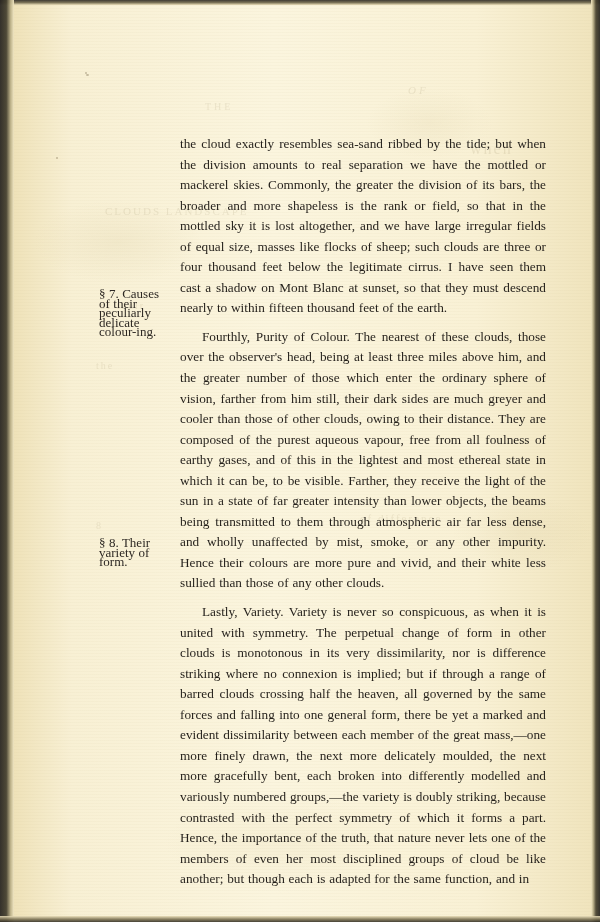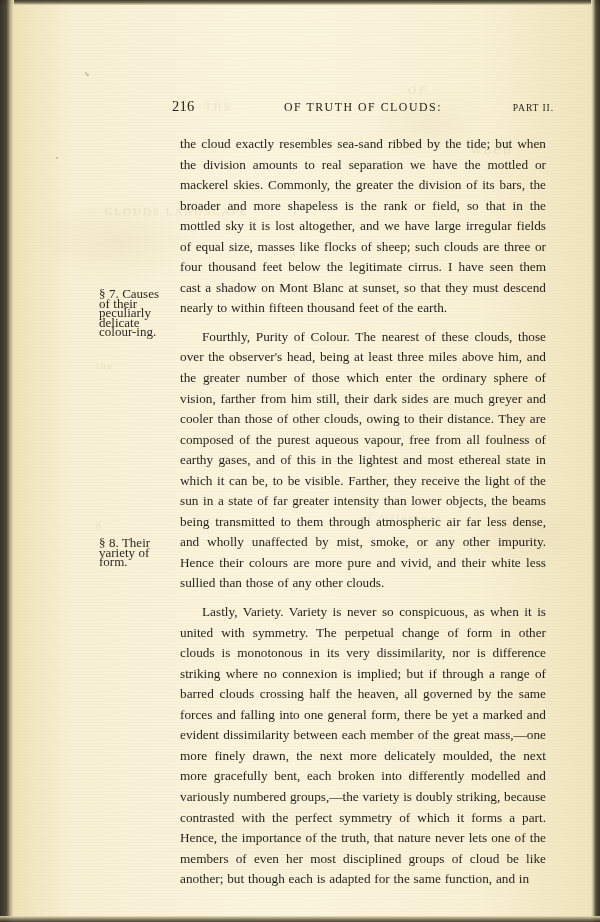--- a/index.html
+++ b/index.html
@@ -186,25 +186,20 @@
   <div class="ghost" style="left:360px;top:512px;font-size:11px;">of difference</div>
   <div class="ghost" style="left:470px;top:140px;font-size:16px;">when</div>
 
   <div class="speck" style="left:85px;top:72px;width:2px;height:2px;"></div>
   <div class="speck" style="left:56px;top:157px;width:2px;height:2px;"></div>
   <div class="speck" style="left:297px;top:838px;width:2px;height:2px;"></div>
   <div class="speck" style="left:86px;top:74px;width:3px;height:2px;"></div>
 
   <div id="content">
 
-    <div id="running-head">
-      <span class="rh-folio">216</span>
-      <span class="rh-title">OF TRUTH OF CLOUDS:</span>
-      <span class="rh-part">PART II.</span>
-    </div>
 
     <div class="sidenote" id="sidenote-7">§ 7. Causes of their peculiarly delicate colour-ing.</div>
     <div class="sidenote" id="sidenote-8">§ 8. Their variety of form.</div>
 
     <div id="body-col">
       <p class="para first">the cloud exactly resembles sea-sand ribbed by the tide; but when the division amounts to real separation we have the mottled or mackerel skies.  Commonly, the greater the division of its bars, the broader and more shapeless is the rank or field, so that in the mottled sky it is lost altogether, and we have large irregular fields of equal size, masses like flocks of sheep; such clouds are three or four thousand feet below the legitimate cirrus.  I have seen them cast a shadow on Mont Blanc at sunset, so that they must descend nearly to within fifteen thousand feet of the earth.</p>
       <p class="para">Fourthly, Purity of Colour.  The nearest of these clouds, those over the observer's head, being at least three miles above him, and the greater number of those which enter the ordinary sphere of vision, farther from him still, their dark sides are much greyer and cooler than those of other clouds, owing to their distance.  They are composed of the purest aqueous vapour, free from all foulness of earthy gases, and of this in the lightest and most ethereal state in which it can be, to be visible.  Farther, they receive the light of the sun in a state of far greater intensity than lower objects, the beams being transmitted to them through atmospheric air far less dense, and wholly unaffected by mist, smoke, or any other impurity.  Hence their colours are more pure and vivid, and their white less sullied than those of any other clouds.</p>
       <p class="para">Lastly, Variety.  Variety is never so conspicuous, as when it is united with symmetry.  The perpetual change of form in other clouds is monotonous in its very dissimilarity, nor is difference striking where no connexion is implied; but if through a range of barred clouds crossing half the heaven, all governed by the same forces and falling into one general form, there be yet a marked and evident dissimilarity between each member of the great mass,—one more finely drawn, the next more delicately moulded, the next more gracefully bent, each broken into differently modelled and variously numbered groups,—the variety is doubly striking, because contrasted with the perfect symmetry of which it forms a part. Hence, the importance of the truth, that nature never lets one of the members of even her most disciplined groups of cloud be like another; but though each is adapted for the same function, and in</p>
     </div>
 

